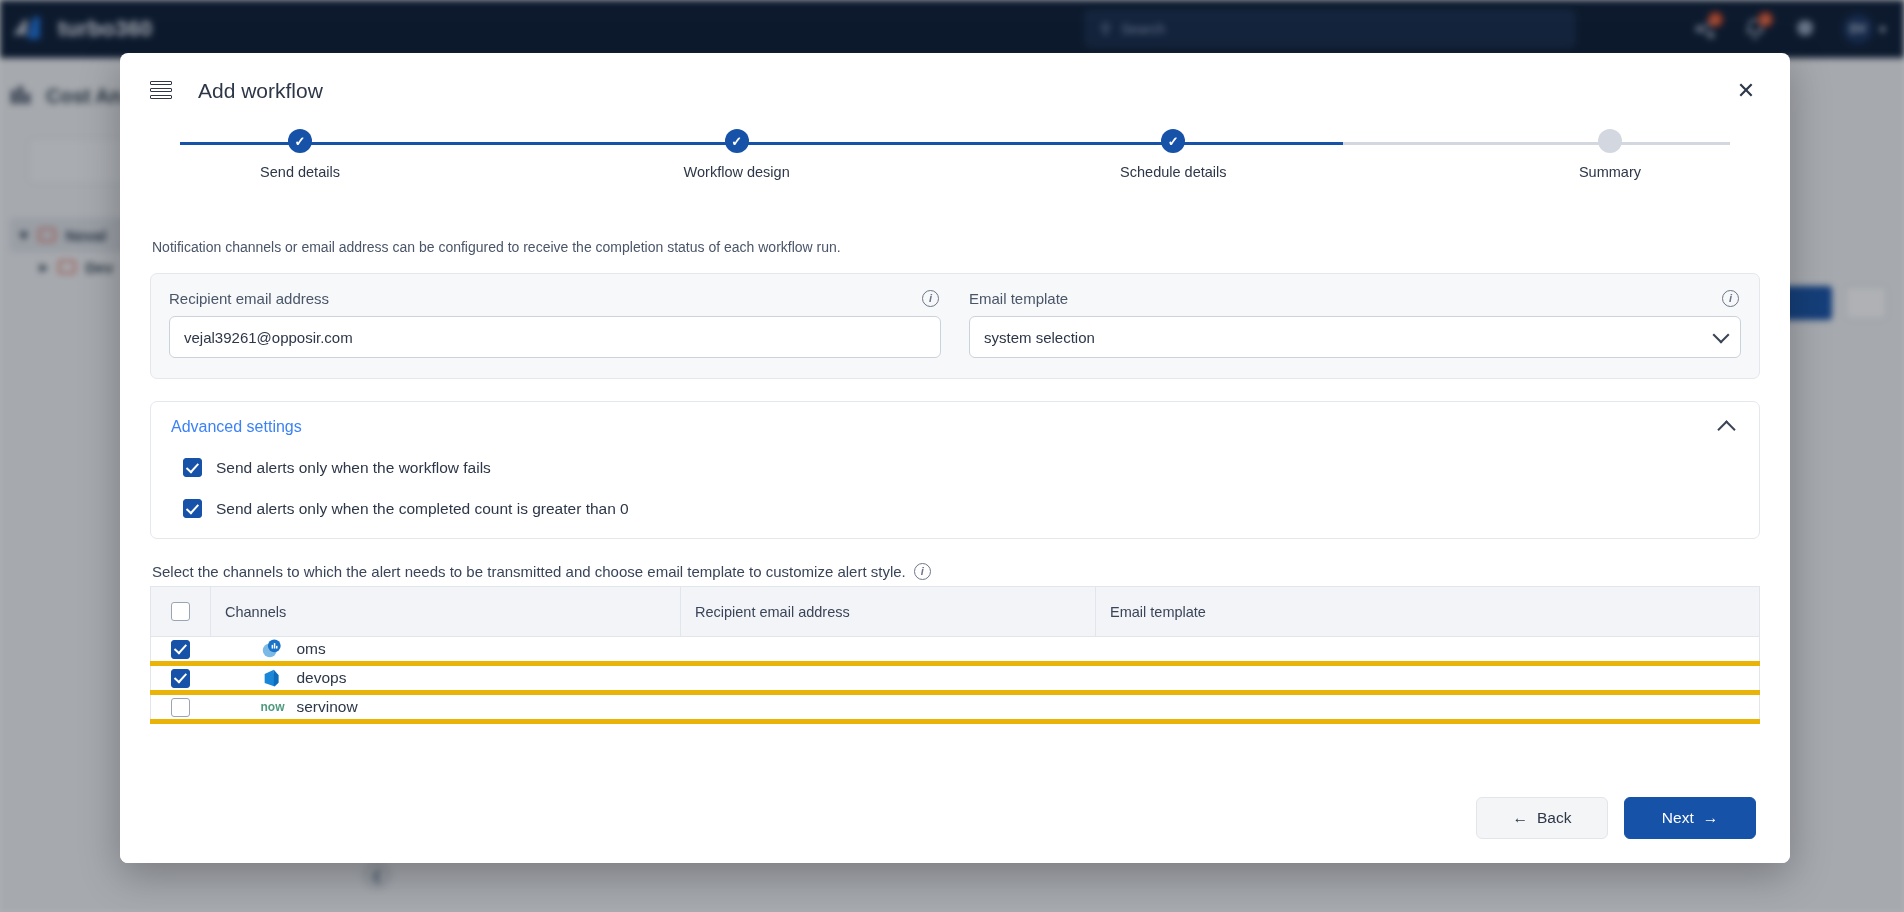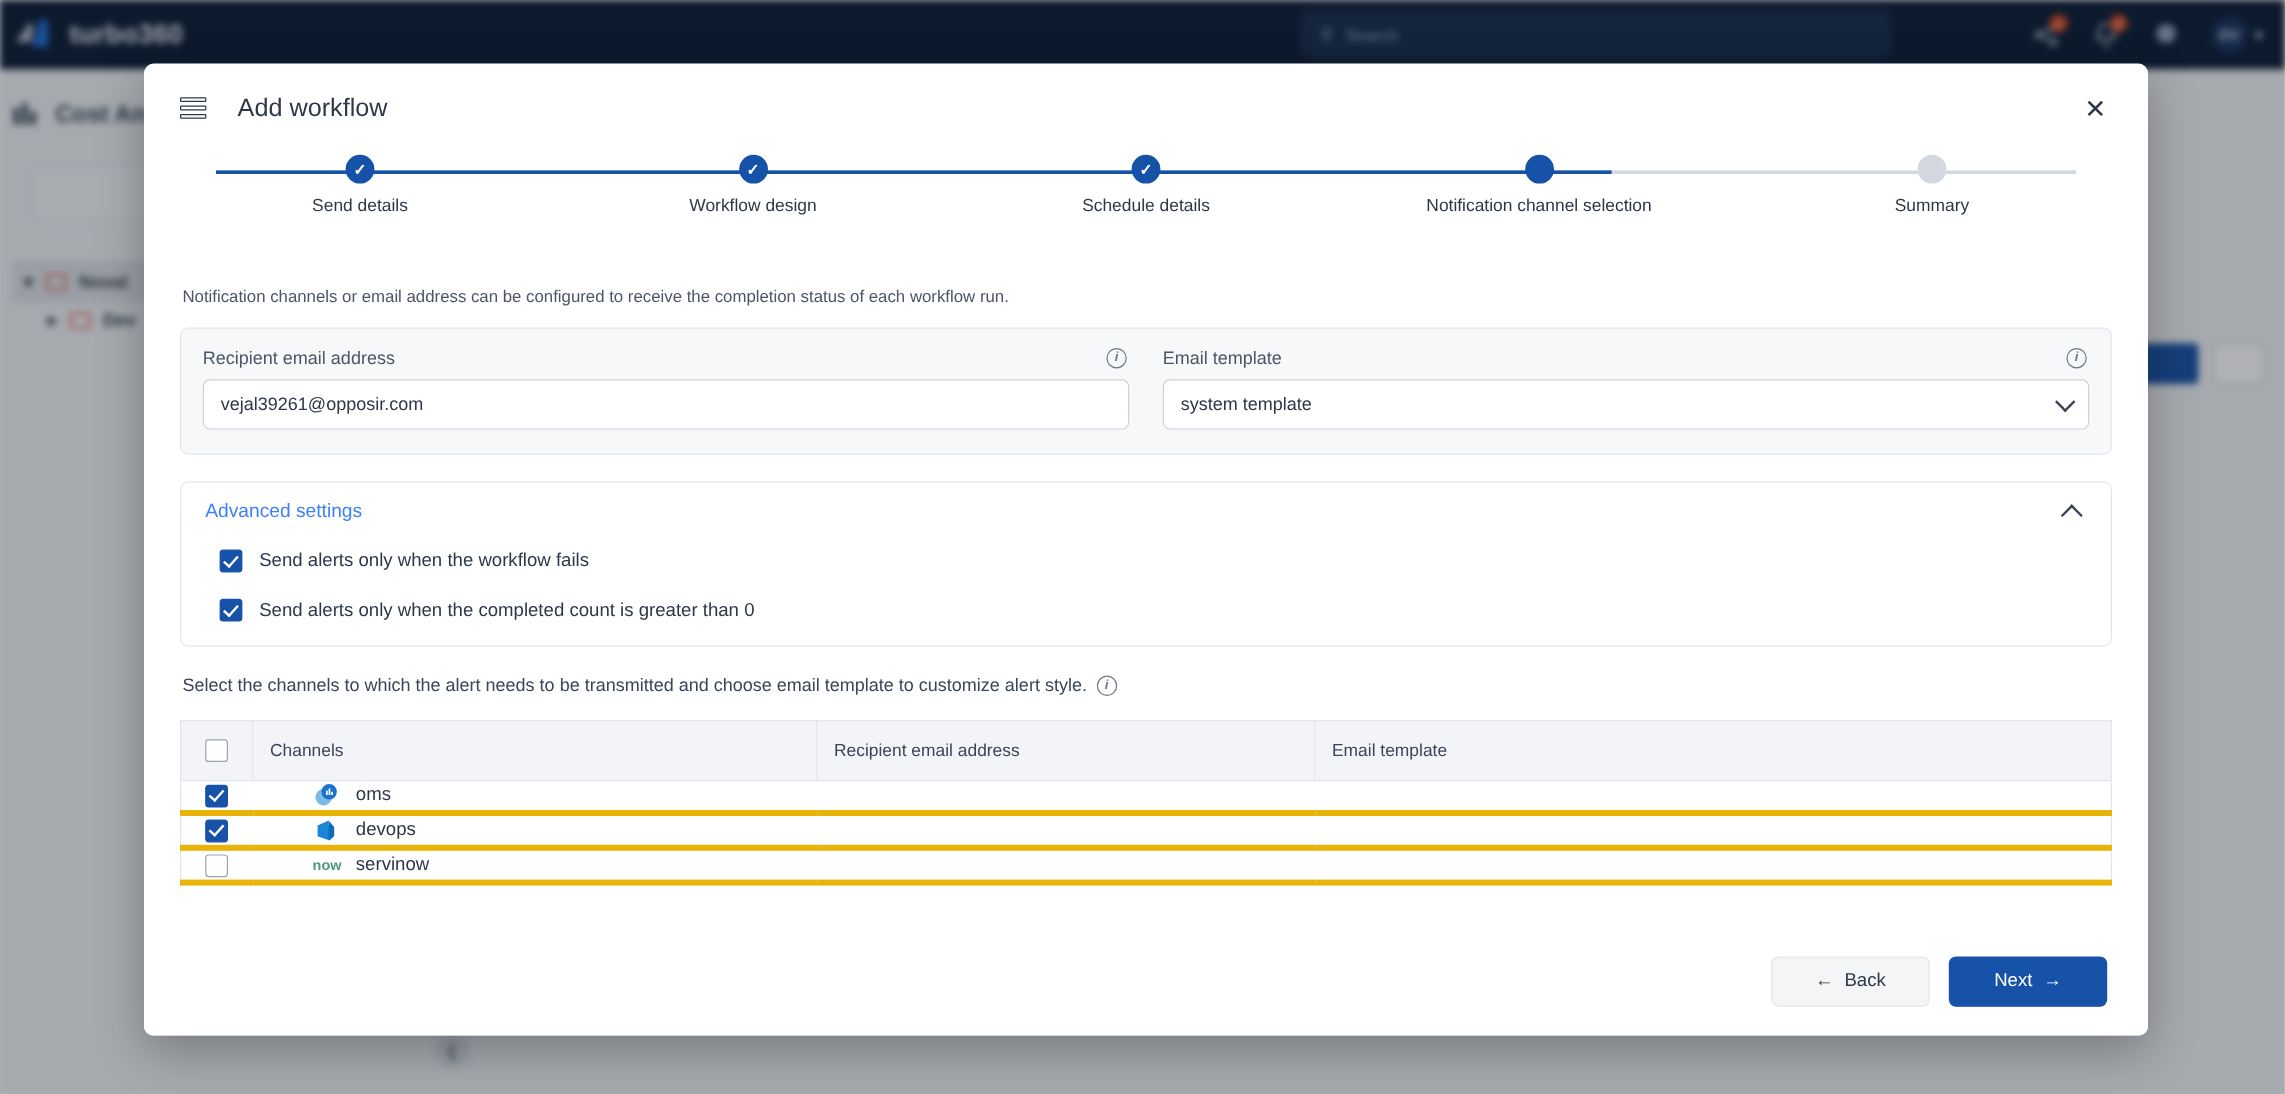--- a/index.html
+++ b/index.html
@@ -275,21 +275,21 @@
   }
   .cbox.checked::after {
     content: "";
     width: 5px; height: 10px;
     border-right: 2.2px solid #fff; border-bottom: 2.2px solid #fff;
     transform: rotate(42deg) translate(-1px,-1px);
   }
   .check-label { font-size: 15.5px; color: #2d3748; }
 
   .table-caption {
-    margin-top: 24px; margin-left: 2px; margin-bottom: 20px;
+    margin-top: 24px; margin-left: 2px; margin-bottom: 6px;
     font-size: 15px; color: #3a4559;
     display: flex; align-items: center; gap: 8px; text-align: center;
   }
   .chan-table {
     width: 100%;
     border-collapse: collapse;
     border: 1px solid #e2e6ec;
     background: #fff;
   }
   .chan-table thead th {
@@ -430,24 +430,20 @@
         <span class="step-label">Send details</span>
       </div>
       <div class="step done">
         <span class="step-dot">✓</span>
         <span class="step-label">Workflow design</span>
       </div>
       <div class="step done">
         <span class="step-dot">✓</span>
         <span class="step-label">Schedule details</span>
       </div>
-      <div class="step active">
-        <span class="step-dot"></span>
-        <span class="step-label">Notification channel selection</span>
-      </div>
       <div class="step">
         <span class="step-dot"></span>
         <span class="step-label">Summary</span>
       </div>
     </div>
   </div>
 
   <div class="modal-body">
 
     <div class="intro-text">Notification channels or email address can be configured to receive the completion status of each workflow run.</div>
@@ -455,21 +451,21 @@
     <div class="panel">
       <div class="field">
         <label class="field-label">Recipient email address</label>
         <span class="info-ico">i</span>
         <input class="text-input" type="text" value="vejal39261@opposir.com" style="">
       </div>
       <div class="field">
         <label class="field-label">Email template</label>
         <span class="info-ico">i</span>
         <div class="select-wrap">
-          <div class="select-input">system template</div>
+          <div class="select-input">system selection</div>
           <span class="select-chev"></span>
         </div>
       </div>
     </div>
 
     <div class="adv-card">
       <div class="adv-head">
         <span class="adv-title">Advanced settings</span>
         <span class="adv-chev"></span>
       </div>

